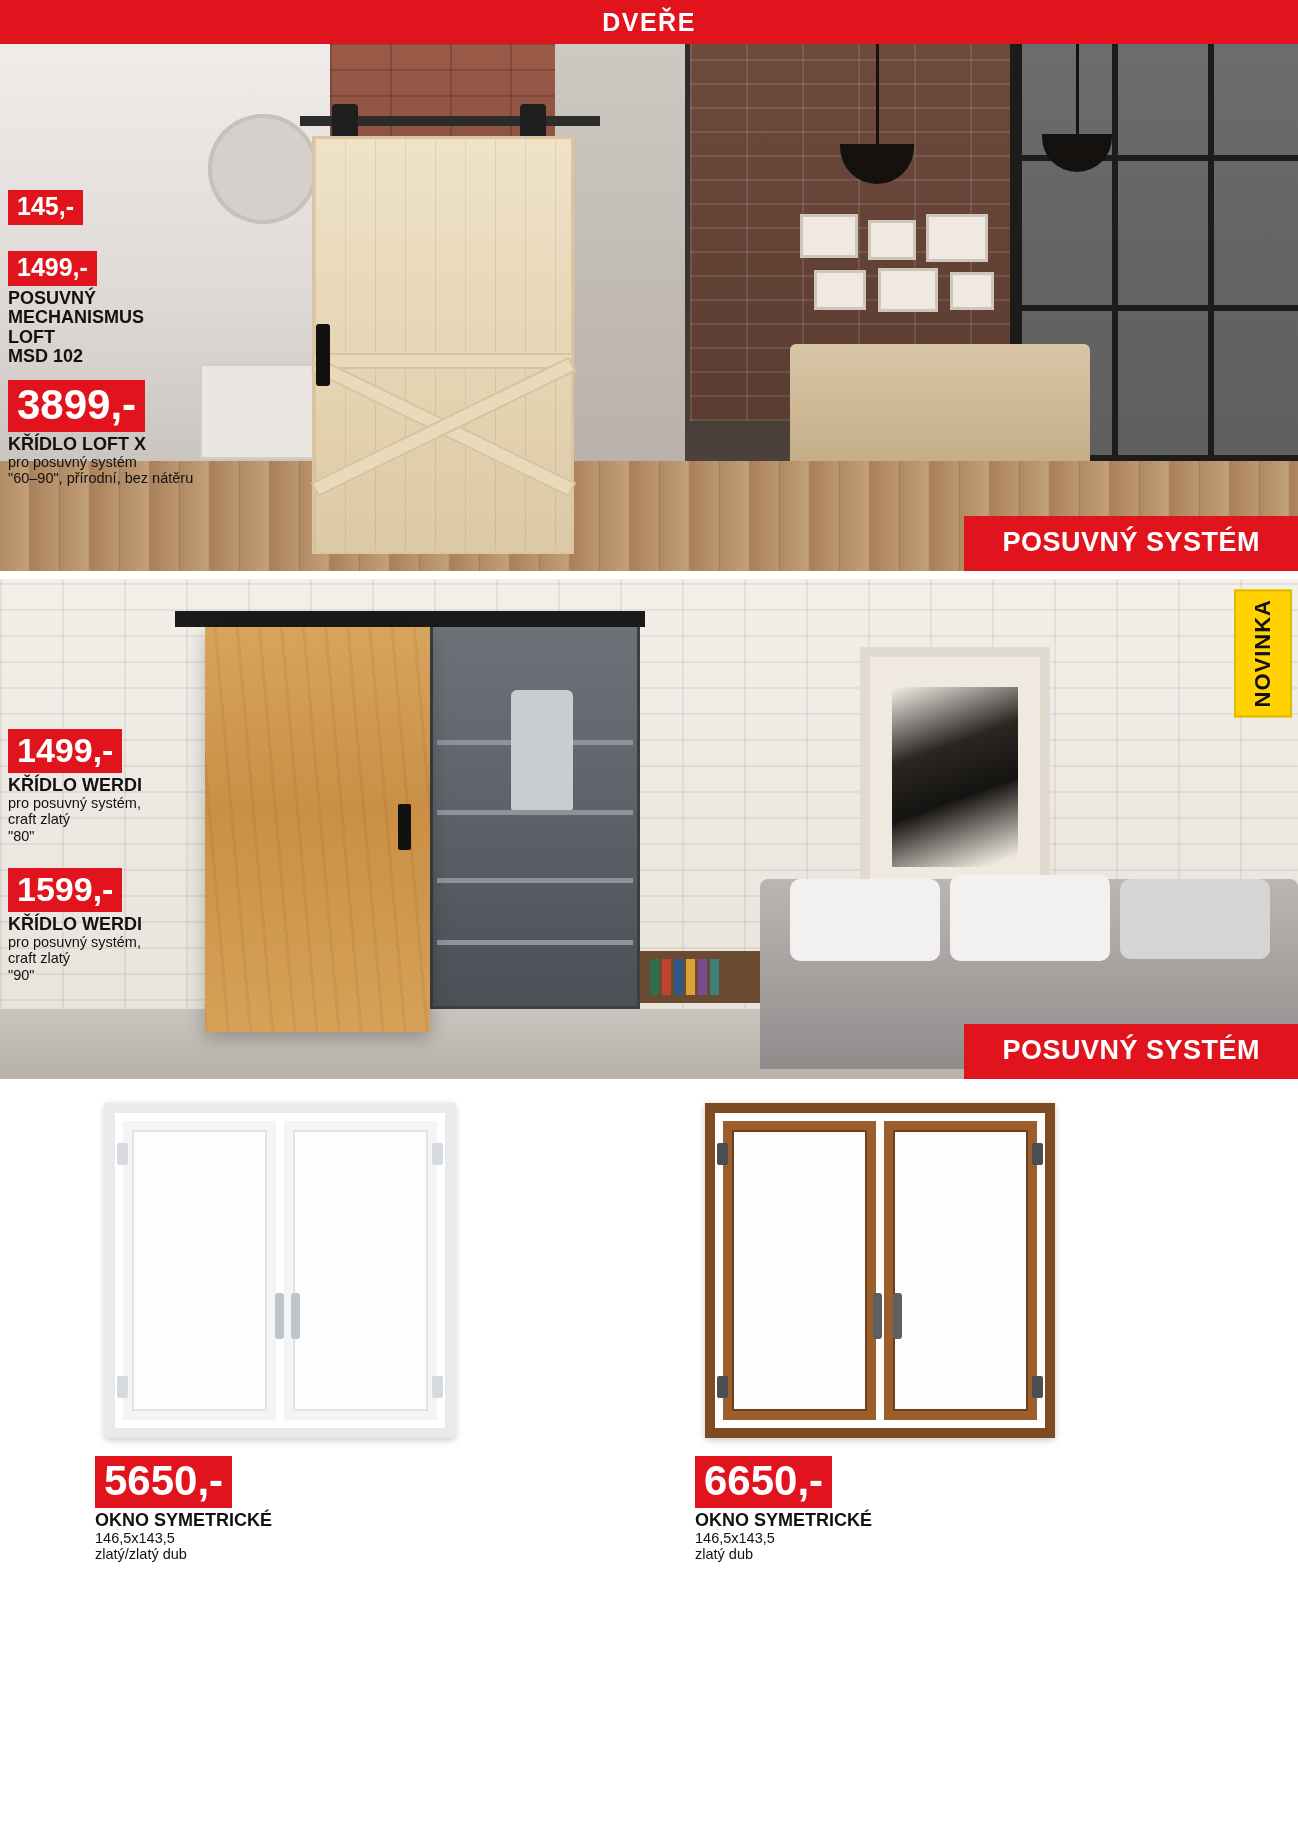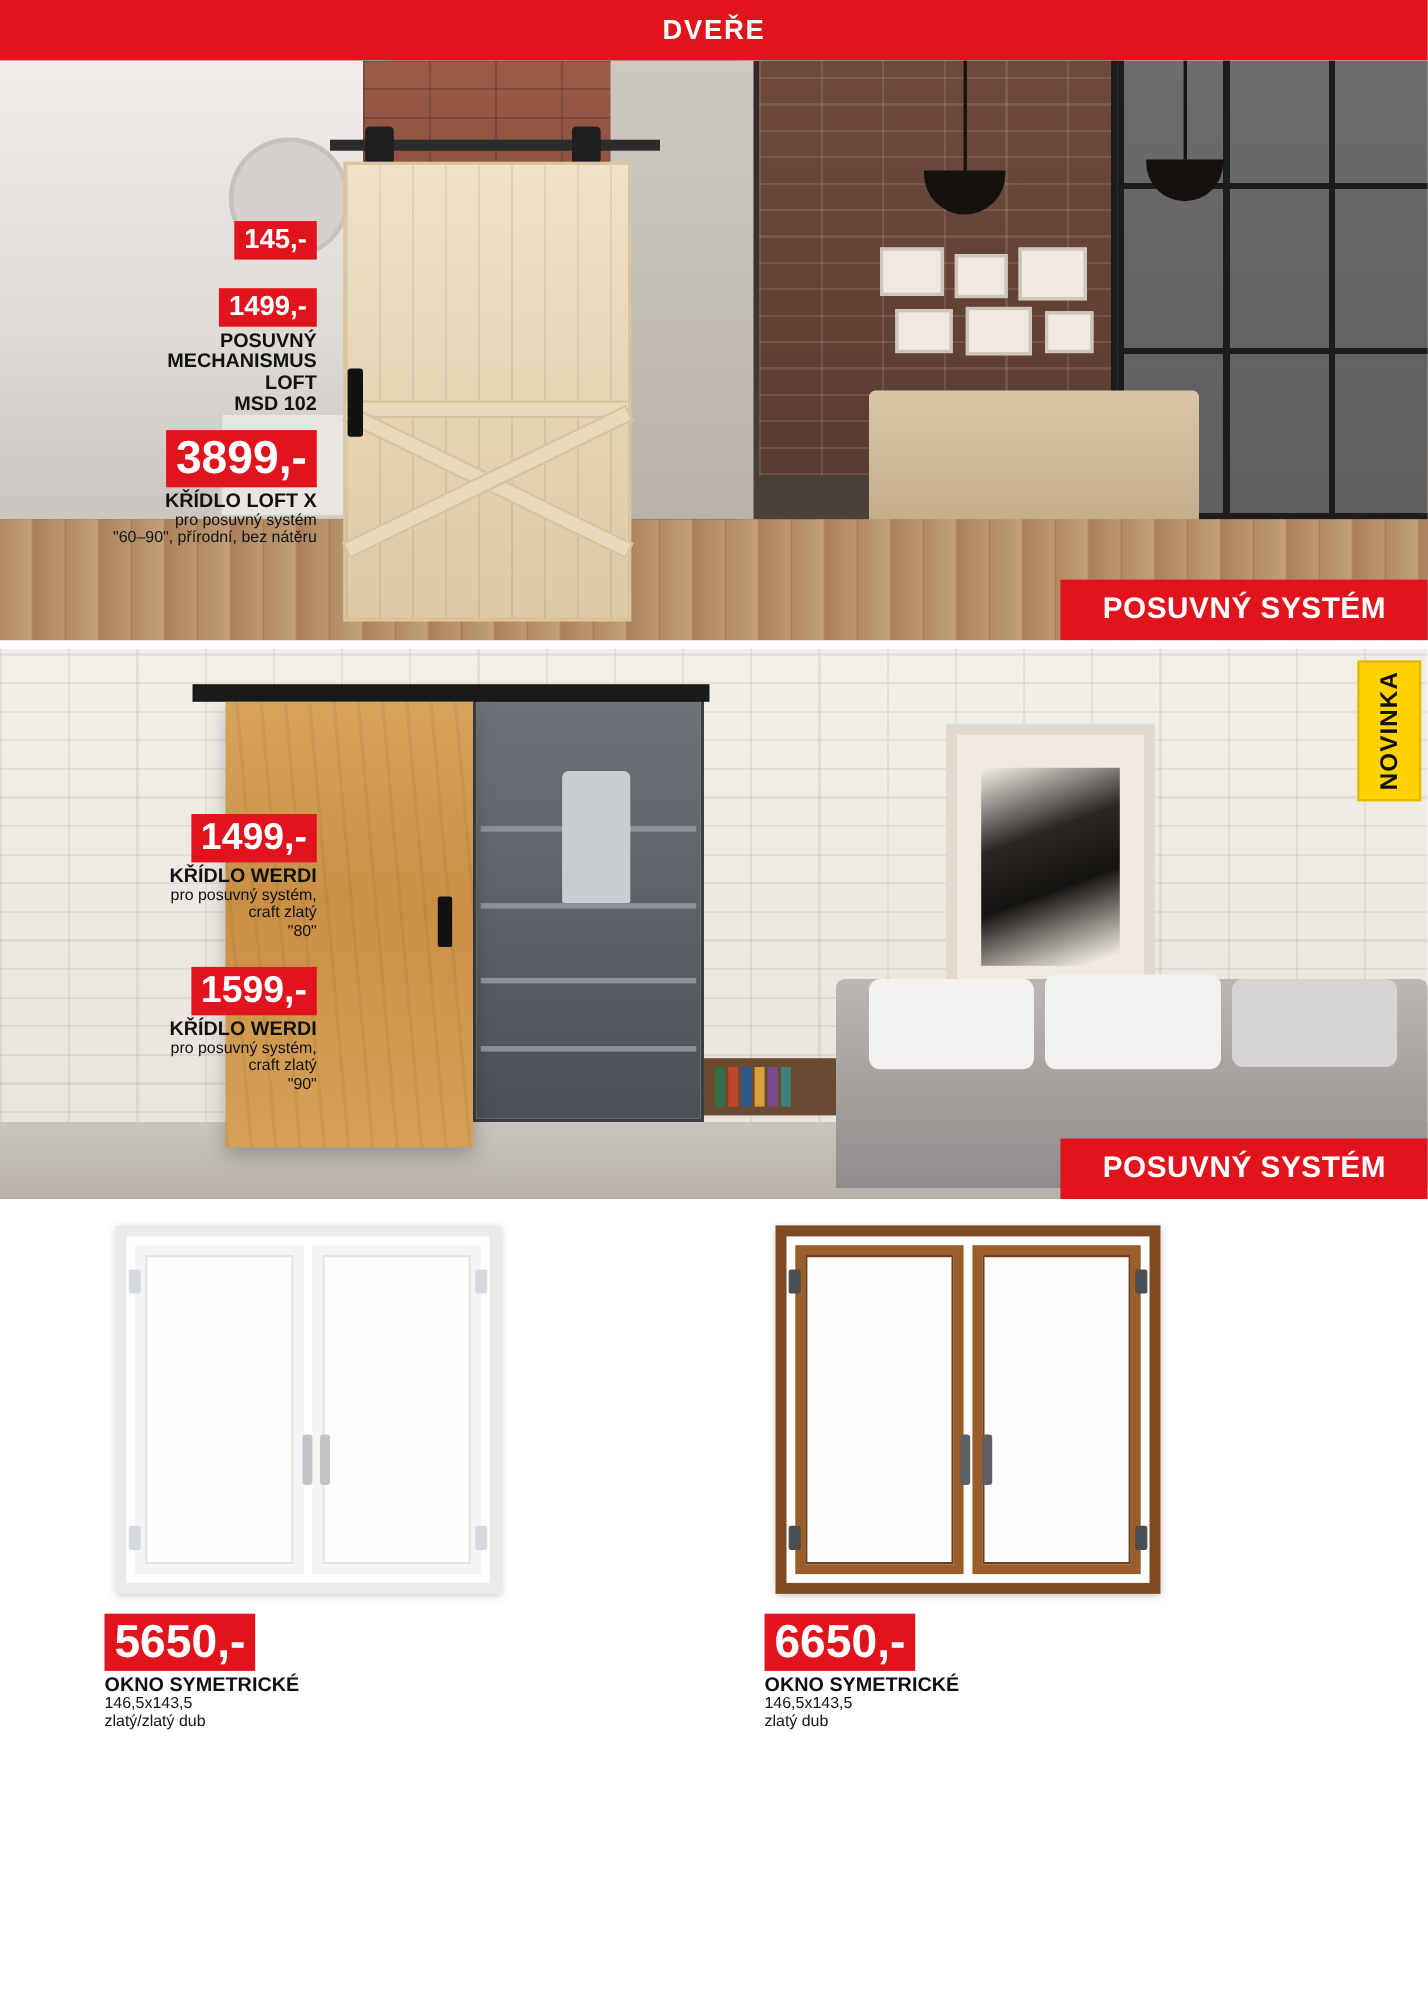--- a/index.html
+++ b/index.html
@@ -7,21 +7,21 @@
     width: 1298px;
     height: 1824px;
     background: #ffffff;
     font-family: "Liberation Sans", sans-serif;
     overflow: hidden;
     position: relative;
   }
 
   
   .page-header {
-    height: 55px;
+    height: 44px;
     background: #e1131d;
     display: flex;
     align-items: center;
     justify-content: center;
   }
   .page-header .title {
     color: #ffffff;
     font-size: 25px;
     font-weight: bold;
     letter-spacing: 1.5px;
@@ -51,21 +51,20 @@
     font-size: 14.5px;
     color: #111;
     line-height: 1.12;
     font-weight: 500;
   }
 
   
   .panel {
     position: relative;
     overflow: hidden;
-    text-align: right;
   }
   .panel1 { height: 527px; width: 1298px; background: #cfc8bf; }
 
   
   .scene1-bg {
     position: absolute; inset: 0;
     background:
       
       linear-gradient(180deg, #2f2a28 0%, #3a332f 40%, #564a41 100%) 0 0/100% 100% no-repeat;
   }

